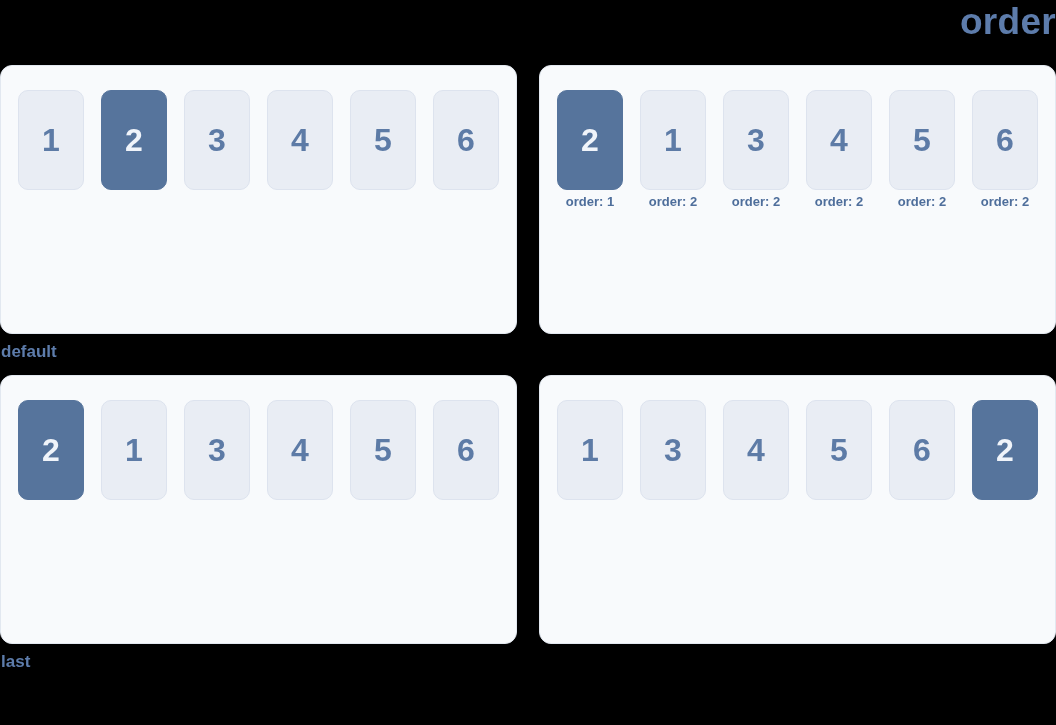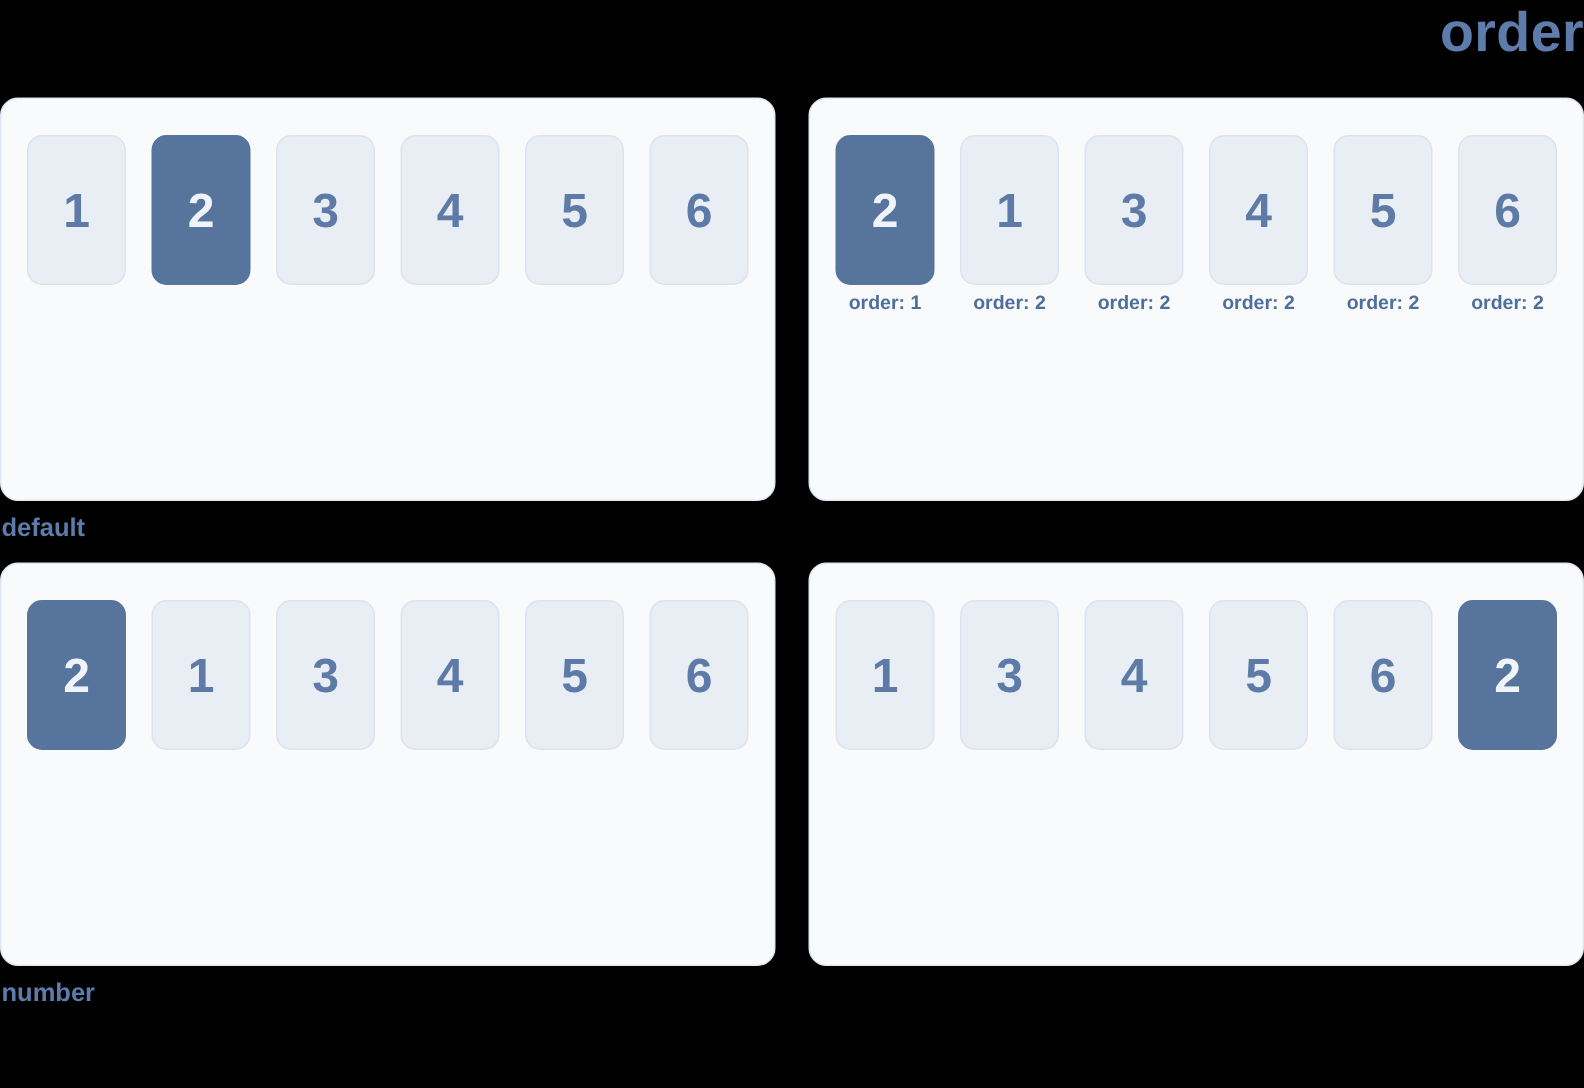--- a/index.html
+++ b/index.html
@@ -209,21 +209,21 @@
 
   </div>
 
   <div class="col">
     <div class="item">
       <span>6</span>
     </div>
 
   </div>
 </div>
-    <div class="caption">number</div>
+    <div class="caption">last</div>
   </section>
 
   <section class="cell">
     <div class="panel">
   <div class="col">
     <div class="item">
       <span>1</span>
     </div>
 
   </div>

